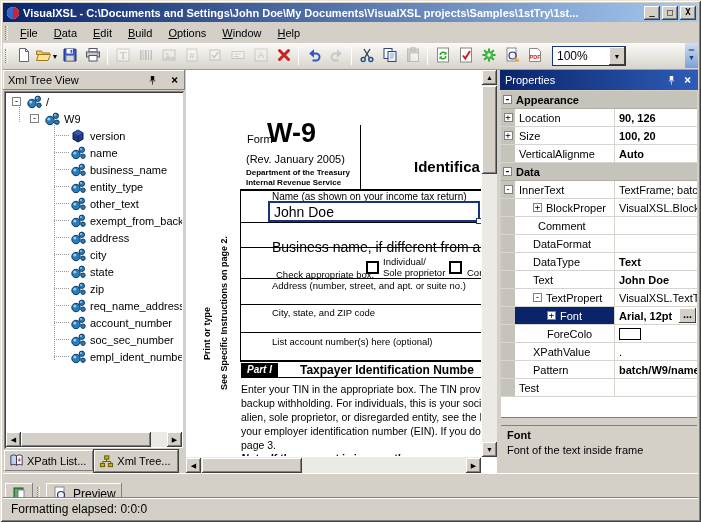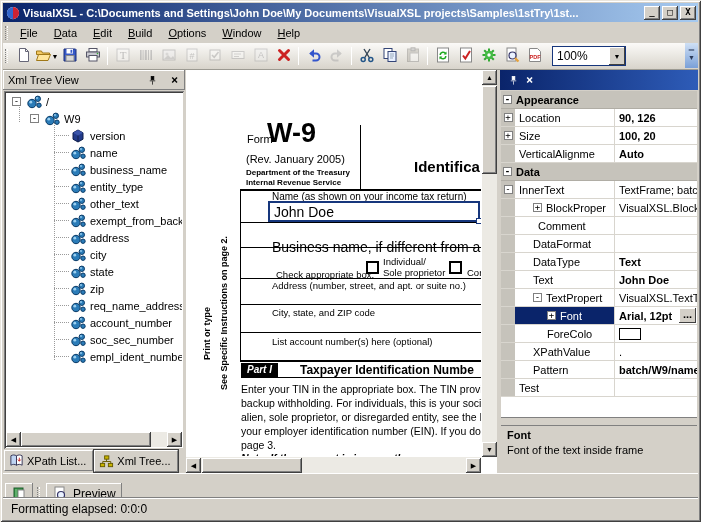--- a/index.html
+++ b/index.html
@@ -574,20 +574,21 @@
     <span class="sb-btn" style="right:0; top:372px;">▼</span>
 
     <span class="sb-track" style="left:0; bottom:0; height:16px; width:295px;"></span>
     <span class="sb-btn" style="left:0; bottom:0;">◀</span>
     <span class="sb-thumb" style="left:16px; bottom:0; width:100px; height:15px;"></span>
     <span class="sb-btn" style="left:280px; bottom:0;">▶</span>
   </div>
 
   <div class="right-panel">
     <div class="rp-hdr">
+      <span class="ph-title">Properties</span>
       <span class="ph-btn">
         <svg viewBox="0 0 16 16" stroke="#fff" fill="none">
             <rect x="6" y="2" width="4" height="5" fill="#fff"></rect>
             <path d="M4 8.5h8"></path>
             <path d="M8 9v5"></path>
           </svg>
       </span>
       <span class="ph-btn ph-x" style="color:#fff;">×</span>
     </div>
     <div class="prop-grid" id="prop-rows">

